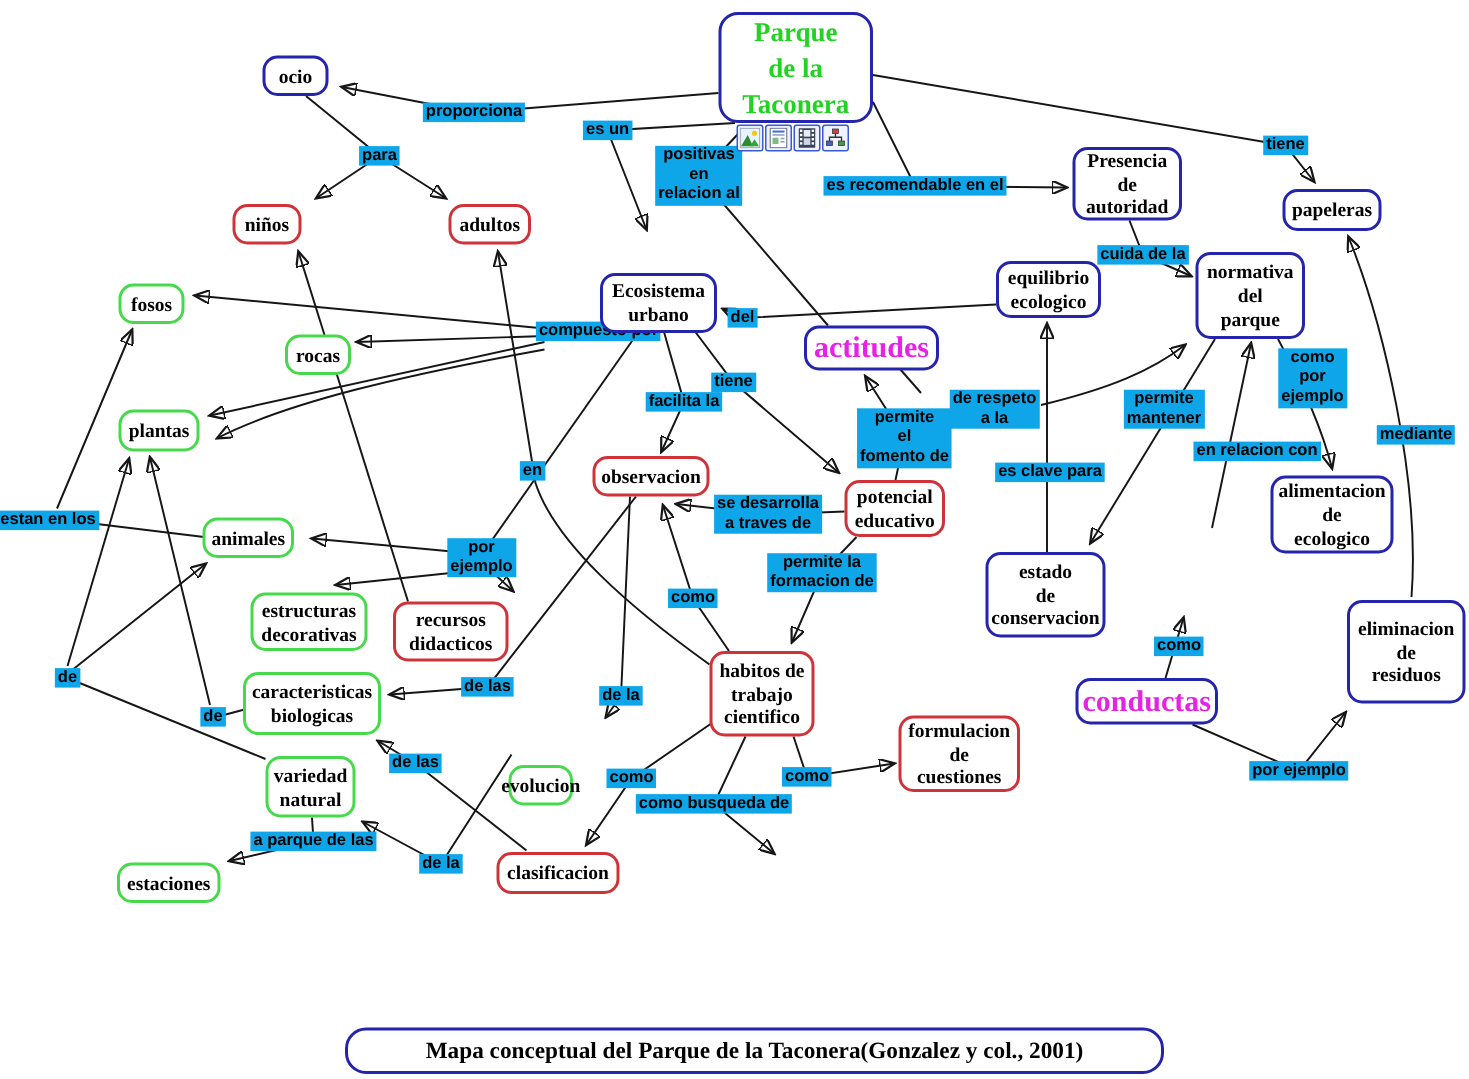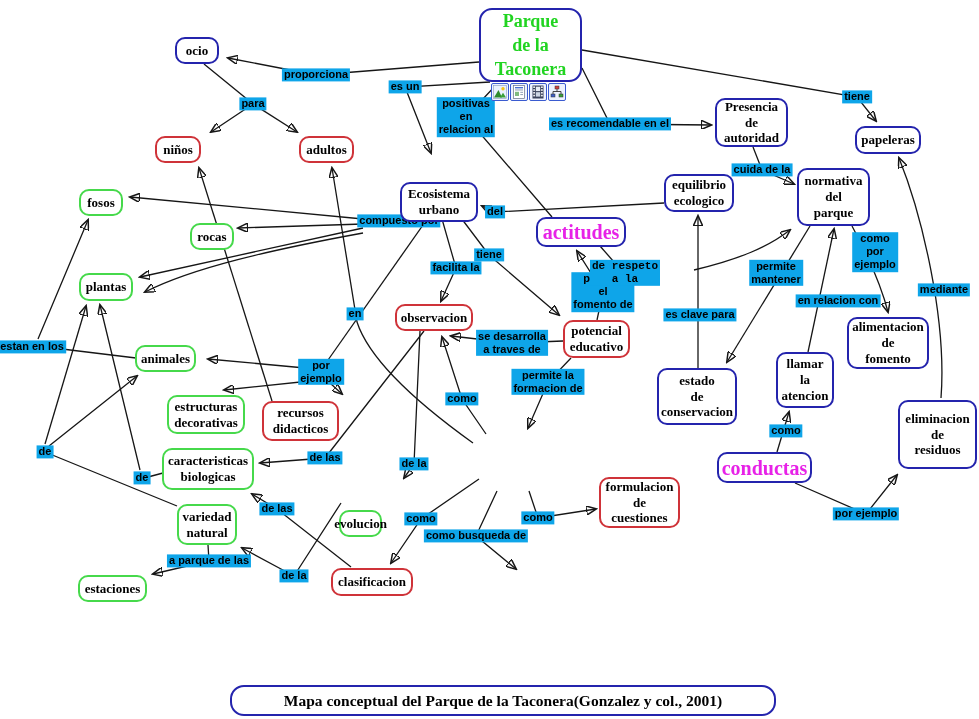--- a/index.html
+++ b/index.html
@@ -164,54 +164,54 @@
     <div class="node b-green" style="left: 167px; top: 395px; width: 78px; height: 39px;">estructuras
 decorativas</div>
     <div class="node b-green" style="left: 162px; top: 448px; width: 92px; height: 42px;">caracteristicas
 biologicas</div>
     <div class="node b-red" style="left: 262px; top: 401px; width: 77px; height: 40px;">recursos
 didacticos</div>
     <div class="node b-green" style="left: 177px; top: 504px; width: 60px; height: 41px;">variedad
 natural</div>
     <div class="node b-green" style="left: 78px; top: 575px; width: 69px; height: 27px;">estaciones</div>
     <div class="node b-green" style="left: 339px; top: 510px; width: 43px; height: 27px;">evolucion</div>
+    <div class="node b-red" style="left: 473px; top: 434px; width: 70px; height: 57px;">habitos de
+trabajo
+cientifico</div>
     <div class="node b-red" style="left: 599px; top: 477px; width: 81px; height: 51px;">formulacion
 de
 cuestiones</div>
     <div class="node b-red" style="left: 331px; top: 568px; width: 82px; height: 28px;">clasificacion</div>
     <div class="node b-blue" style="left: 657px; top: 368px; width: 80px; height: 57px;">estado
 de
 conservacion</div>
-    <div class="node b-blue" style="left: 776px; top: 352px; width: 58px; height: 56px;">llamar
-la
-atencion</div>
     <div class="node b-blue" style="left: 847px; top: 317px; width: 82px; height: 52px;">alimentacion
 de
-fomento</div>
+ecologico</div>
     <div class="node b-blue" style="left: 898px; top: 400px; width: 79px; height: 69px;">eliminacion
 de
 residuos</div>
     <div class="node b-blue t-magenta s-lg" style="left: 717px; top: 452px; width: 95px; height: 31px;">conductas</div>
     <div class="lbl" style="left: 316px; top: 75px;">proporciona</div>
     <div class="lbl" style="left: 253px; top: 104px;">para</div>
     <div class="lbl" style="left: 405px; top: 87px;">es un</div>
     <div class="lbl" style="left: 466px; top: 117px;">positivas
 en
 relacion al</div>
     <div class="lbl" style="left: 610px; top: 124px;">es recomendable en el</div>
     <div class="lbl" style="left: 857px; top: 97px;">tiene</div>
     <div class="lbl" style="left: 762px; top: 170px;">cuida de la</div>
     <div class="lbl" style="left: 495px; top: 212px;">del</div>
     <div class="lbl" style="left: 399px; top: 221px;">compuesto por</div>
     <div class="lbl" style="left: 489px; top: 255px;">tiene</div>
     <div class="lbl" style="left: 456px; top: 268px;">facilita la</div>
     <div class="lbl" style="left: 603px; top: 292px;">permite
 el
 fomento de</div>
-    <div class="lbl" style="left: 625px; top: 273px; font-family: Liberation Mono, monospace;">de respeto
+    <div class="lbl" style="left: 663px; top: 273px;">de respeto
 a la</div>
     <div class="lbl" style="left: 776px; top: 273px;">permite
 mantener</div>
     <div class="lbl" style="left: 875px; top: 252px;">como
 por
 ejemplo</div>
     <div class="lbl" style="left: 838px; top: 301px;">en relacion con</div>
     <div class="lbl" style="left: 944px; top: 290px;">mediante</div>
     <div class="lbl" style="left: 700px; top: 315px;">es clave para</div>
     <div class="lbl" style="left: 355px; top: 314px;">en</div>

